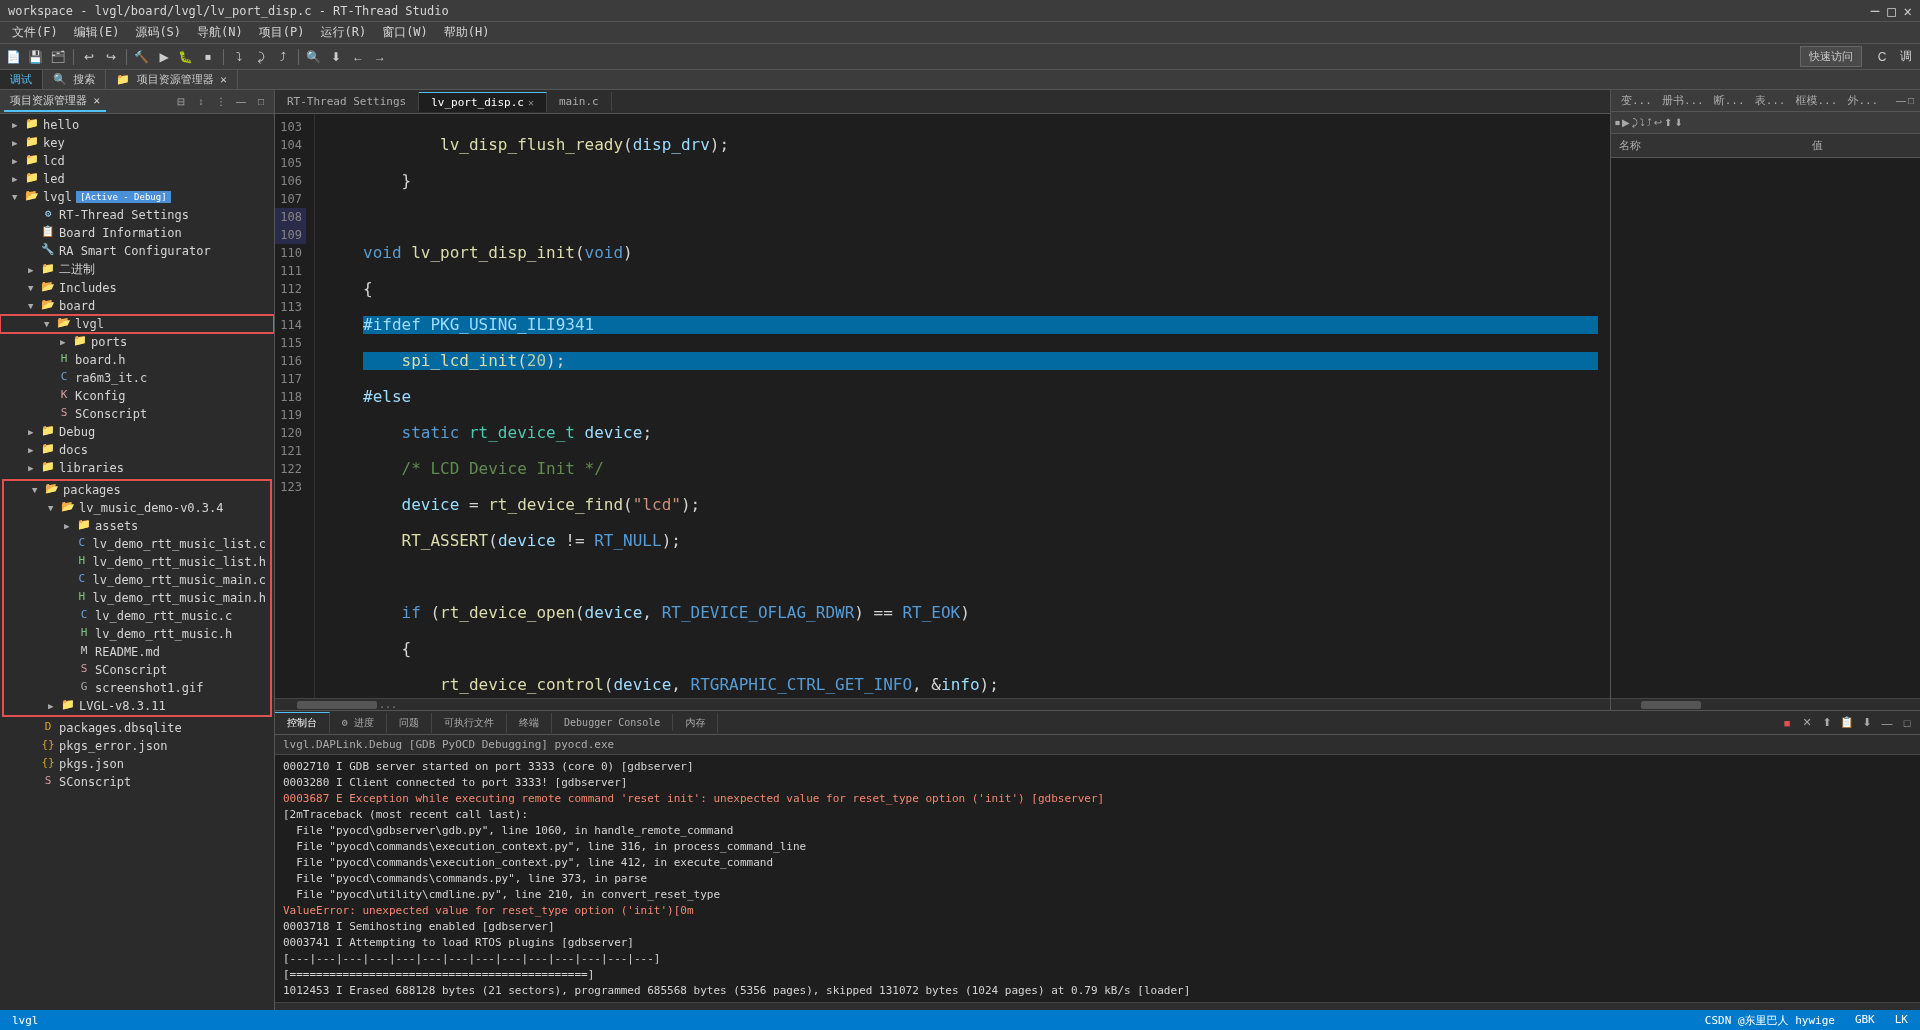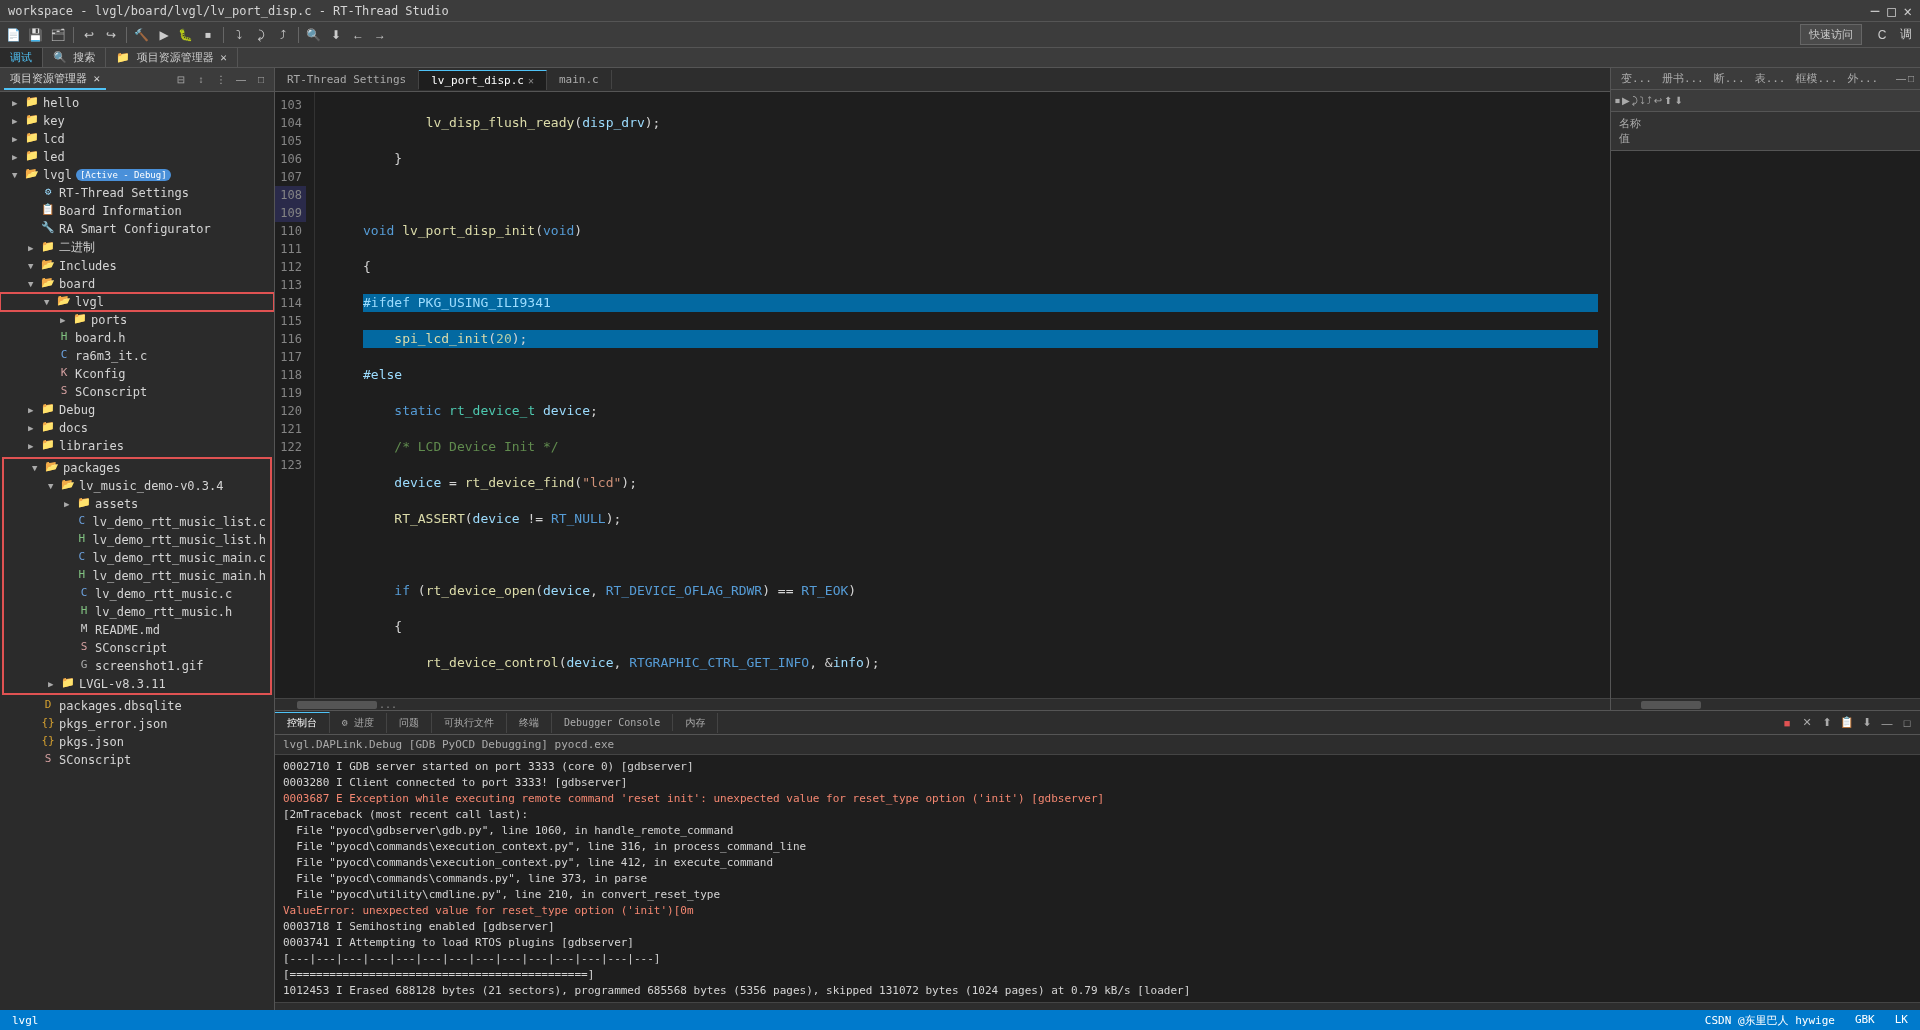--- a/index.html
+++ b/index.html
@@ -21,21 +21,21 @@
     .quick-access { background: #4a4a4a; border: 1px solid #666; color: #ccc; padding: 2px 8px; font-size: 11px; margin-left: auto; margin-right: 4px; cursor: pointer; }
     .toolbar-right { display: flex; gap: 4px; margin-left: 4px; }
     
     
     .tree-view { flex: 1; overflow-y: auto; overflow-x: auto; padding: 2px 0; }
     .tree-item { display: flex; align-items: center; padding: 1px 4px; cursor: pointer; white-space: nowrap; min-height: 18px; }
     .tree-indent { display: inline-block; }
     .tree-arrow { display: inline-block; width: 12px; font-size: 9px; color: #aaa; }
     .tree-icon { display: inline-block; width: 16px; height: 16px; margin-right: 3px; font-size: 11px; text-align: center; }
     .tree-label { font-size: 12px; color: #d4d4d4; }
-    .tree-badge { background: #4a90d9; color: white; font-size: 9px; padding: 1px 4px; border-radius: 6px; margin-left: 4px; }
+    .tree-badge { background: #4a90d9; color: white; font-size: 9px; padding: 1px 4px; border-radius: 0; margin-left: 4px; }
     
     
     .icon-folder { color: #dcb67a; }
     .icon-folder-open { color: #dcb67a; }
     .icon-file-c { color: #6ca0dc; }
     .icon-file-h { color: #80c080; }
     
     
     .red-outline { outline: 2px solid #e05252; outline-offset: -1px; }
     
@@ -43,21 +43,21 @@
     .center-panel { flex: 1; display: flex; flex-direction: column; background: #1e1e1e; }
     .editor-tabs { background: #2d2d2d; display: flex; align-items: center; border-bottom: 1px solid #555; height: 24px; }
     .editor-tab { padding: 3px 12px; font-size: 11px; color: #aaa; cursor: pointer; border-right: 1px solid #444; display: flex; align-items: center; gap: 4px; white-space: nowrap; }
     .editor-tab.active { background: #1e1e1e; color: #fff; border-top: 1px solid #4fc3f7; }
     .editor-tab .close { color: #888; font-size: 10px; cursor: pointer; }
     
     
     .code-editor { flex: 1; display: flex; overflow: hidden; gap: 36px; }
     .line-numbers { background: #1e1e1e; padding: 4px 0; min-width: 40px; text-align: right; color: #858585; font-size: 12px; line-height: 18px; border-right: 1px solid #333; padding-right: 8px; user-select: none; overflow: hidden; }
     .line-numbers div { padding-right: 4px; }
-    .code-content { flex: 1; overflow: auto; padding: 4px 12px; font-size: 13px; line-height: 18px; white-space: pre; color: #d4d4d4; }
+    .code-content { flex: 1; overflow: auto; padding: 4px 12px; font-size: 16px; line-height: 18px; white-space: pre; color: #d4d4d4; }
     .code-line { display: block; min-height: 18px; }
     .code-line.highlighted-line { background: #0369a1; }
     
     
     .kw { color: #569cd6; }
     .fn { color: #dcdcaa; }
     .str { color: #ce9178; }
     .cmt { color: #608b4e; }
     .num { color: #b5cea8; text-align: right; }
     .pp { color: #9cdcfe; }
@@ -65,21 +65,21 @@
     .var { color: #9cdcfe; }
     
     
     .right-panel { width: 310px; background: #2b2b2b; border-left: 1px solid #555; display: flex; flex-direction: column; }
     .right-panel-header { background: #3c3c3c; padding: 3px 6px; display: flex; align-items: center; justify-content: space-between; border-bottom: 1px solid #555; height: 22px; }
     .right-panel-tabs { display: flex; gap: 2px; font-size: 11px; }
     .right-panel-tab { color: #aaa; padding: 1px 4px; cursor: pointer; }
     .right-panel-actions { display: flex; gap: 2px; }
     .right-panel-action { background: transparent; border: none; color: #aaa; cursor: pointer; font-size: 10px; }
     
-    .variables-header { display: flex; padding: 4px 8px; background: #333; border-bottom: 1px solid #555; font-size: 11px; color: #aaa; flex-direction: column; }
+    .variables-header { display: flex; padding: 4px 8px; background: #333; border-bottom: 1px solid #555; font-size: 11px; color: #aaa; }
     .variables-col1 { flex: 1; }
     .variables-col2 { width: 100px; }
     .variables-content { flex: 1; background: #1e1e1e; }
     
     
     .bottom-panel { height: 300px; background: #1e1e1e; border-top: 1px solid #555; display: flex; flex-direction: column; }
     .bottom-tabs { background: #2d2d2d; display: flex; align-items: center; border-bottom: 1px solid #555; height: 24px; }
     .bottom-tab { padding: 3px 12px; font-size: 10px; color: #aaa; cursor: pointer; border-right: 1px solid #444; display: flex; align-items: center; gap: 4px; }
     .bottom-tab.active { color: #fff; border-top: 1px solid #4fc3f7; }
     .bottom-actions { margin-left: auto; display: flex; gap: 2px; padding: 0 4px; }
@@ -122,20 +122,30 @@
 
   <div class="title-bar">
     <span>workspace - lvgl/board/lvgl/lv_port_disp.c - RT-Thread Studio</span>
     <div class="title-bar-controls">
       <span>─</span>
       <span>□</span>
       <span>✕</span>
     </div>
   </div>
 
+  <div class="menu-bar">
+    <span>文件(F)</span>
+    <span>编辑(E)</span>
+    <span>源码(S)</span>
+    <span>导航(N)</span>
+    <span>项目(P)</span>
+    <span>运行(R)</span>
+    <span>窗口(W)</span>
+    <span>帮助(H)</span>
+  </div>
 
   <div class="toolbar">
     <button class="toolbar-btn">📄</button>
     <button class="toolbar-btn">💾</button>
     <button class="toolbar-btn">🗂</button>
     <div class="toolbar-sep"></div>
     <button class="toolbar-btn">↩</button>
     <button class="toolbar-btn">↪</button>
     <div class="toolbar-sep"></div>
     <button class="toolbar-btn">🔨</button>

